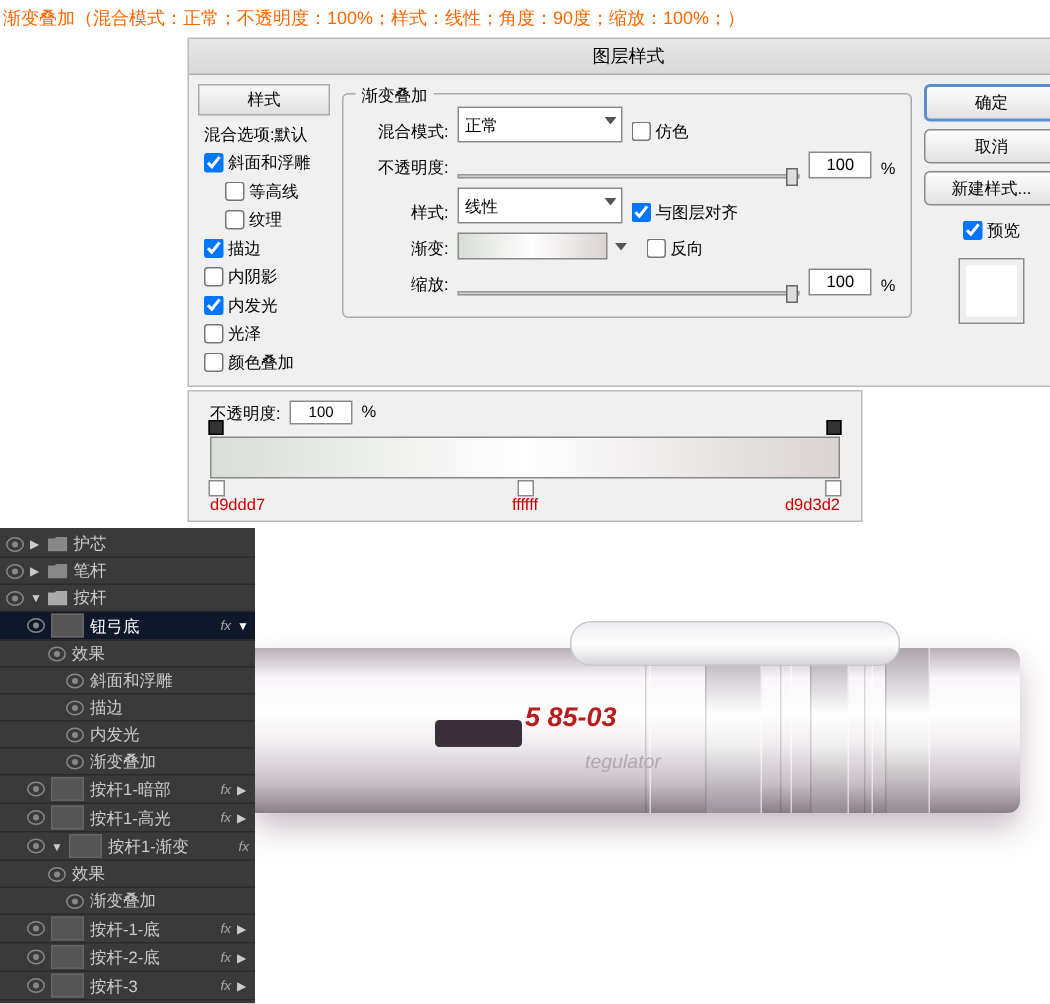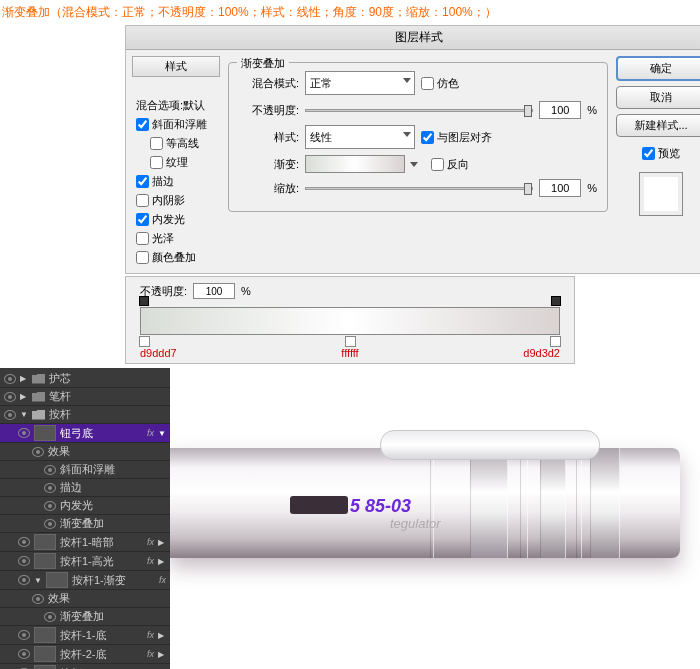--- a/index.html
+++ b/index.html
@@ -2,28 +2,28 @@
 <html><head>
 <meta charset="utf-8">
 <style>
 *{margin:0;padding:0;box-sizing:border-box;font-family:"Microsoft YaHei",SimSun,sans-serif;font-size:11px}
 body{width:700px;background:#fff}
 .annotation{color:#ff6600;padding:4px 2px;font-size:12px}
 .dialog{background:#f0f0f0;border:1px solid #bbb;width:588px;margin-left:125px}
 .dialog-title{text-align:center;padding:3px;background:linear-gradient(#e8e8e8,#d8d8d8);border-bottom:1px solid #aaa;font-size:12px}
 .dialog-body{display:flex;padding:6px}
 .styles-col{width:88px}
-.styles-header{background:linear-gradient(#f8f8f8,#e0e0e0);border:1px solid #aaa;text-align:center;padding:2px;font-size:11px;margin-bottom:19px}
+.styles-header{background:linear-gradient(#f8f8f8,#e0e0e0);border:1px solid #aaa;text-align:center;padding:2px;font-size:11px;margin-bottom:3px}
 .style-item{padding:2px 4px;display:flex;align-items:center;gap:3px;font-size:11px}
 .style-item input{margin:0}
 .middle-col{flex:1;padding:0 8px}
 .group-box{border:1px solid #aaa;border-radius:4px;padding:8px 10px;position:relative;margin-top:6px}
 .group-title{position:absolute;top:-7px;left:8px;background:#f0f0f0;padding:0 4px;font-size:11px}
 .sub-header{background:#f0f0f0;padding:0 4px;font-size:11px;margin-bottom:6px}
-.row{display:flex;align-items:center;margin-bottom:6px;gap:6px}
+.row{display:flex;align-items:flex-end;margin-bottom:6px;gap:6px}
 .row-label{width:60px;text-align:right;font-size:11px}
 .combo{border:1px solid #888;background:#fff;height:18px;display:flex;align-items:center;padding:11px 4px;font-size:11px;flex:0 0 110px;position:relative}
 .combo::after{content:"";position:absolute;right:3px;top:6px;border-left:4px solid transparent;border-right:4px solid transparent;border-top:5px solid #555}
 .num-input{border:1px solid #888;background:#fff;width:42px;height:18px;text-align:center;font-size:11px}
 .pct{font-size:11px}
 .chk{display:flex;align-items:center;gap:3px;font-size:11px}
 .grad-well{border:1px solid #888;width:100px;height:18px;background:linear-gradient(90deg,#d9ddd7,#ffffff,#d9d3d2);position:relative}
 .grad-well::after{content:"";position:absolute;right:-14px;top:6px;border-left:4px solid transparent;border-right:4px solid transparent;border-top:5px solid #555}
 .angle-dial{width:28px;height:28px;border:1px solid #888;border-radius:50%;background:#fff;position:relative;display:inline-block}
 .angle-dial::after{content:"";position:absolute;left:50%;bottom:50%;width:1px;height:11px;background:#000}
@@ -38,37 +38,37 @@
 .ge-top{display:flex;align-items:center;gap:6px;font-size:10px;margin-bottom:4px}
 .ge-num{border:1px solid #888;background:#fff;width:42px;height:16px;text-align:center;font-size:10px}
 .grad-strip{height:28px;border:1px solid #888;background:linear-gradient(90deg,#d9ddd7,#ffffff 50%,#d9d3d2);position:relative;margin:8px 0 2px}
 .stop-top{position:absolute;top:-12px;width:10px;height:10px;background:#333;border:1px solid #000}
 .stop-bot{position:absolute;bottom:-13px;width:11px;height:11px;background:#fff;border:1px solid #888}
 .stop-labels{display:flex;justify-content:space-between;margin-top:12px}
 .stop-label{color:#cc0000;font-size:11px}
 .lower{display:flex;margin-top:4px}
 .layers-panel{width:170px;background:#3a3a3a;color:#ccc;padding:2px 0}
 .layer-row{display:flex;align-items:center;padding:1px 4px;gap:4px;font-size:10px;border-bottom:1px solid #2a2a2a;min-height:17px}
-.layer-row.sel{background:#4c1d95;color:#fff}
+.layer-row.sel{background:#0f172a;color:#fff}
 .eye{width:12px;height:10px;border:1px solid #888;border-radius:50%;position:relative;flex-shrink:0}
 .eye::after{content:"";position:absolute;left:3px;top:2px;width:4px;height:4px;background:#888;border-radius:50%}
 .arrow{font-size:8px;width:8px;flex-shrink:0}
 .folder{width:13px;height:10px;background:#888;flex-shrink:0;clip-path:polygon(0 15%,35% 15%,45% 0,100% 0,100% 100%,0 100%)}
 .folder.open{background:#aaa}
 .thumb{width:22px;height:16px;border:1px solid #666;background:#555;flex-shrink:0}
 .fx{font-style:italic;color:#aaa;margin-left:auto;font-size:9px}
 .indent1{padding-left:18px}
 .indent2{padding-left:32px}
 .indent3{padding-left:44px}
 .preview-area{flex:1;background:#fff;position:relative;overflow:hidden}
 .pen-body{position:absolute;left:0;top:80px;right:20px;height:110px;background:linear-gradient(180deg,#b8b0b8 0%,#f8f5f8 18%,#ffffff 40%,#f0ecef 58%,#c8c0c5 82%,#8a7e88 100%);border-radius:0 8px 8px 0;box-shadow:0 10px 20px rgba(100,70,90,.35)}
 .pen-seg{position:absolute;top:0;bottom:0;border-left:1px solid rgba(0,0,0,.15);border-right:1px solid rgba(255,255,255,.6)}
 .clip{position:absolute;left:210px;top:62px;width:220px;height:30px;background:linear-gradient(180deg,#ececef,#fff 50%,#d8d8dd);border:1px solid #c8c8cc;border-radius:14px}
 .slot{position:absolute;width:58px;height:18px;background:#3a2e38;border-radius:3px;top:128px}
-.pen-text{position:absolute;left:180px;top:128px;color:#6d28d9;font-style:italic;font-size:18px;font-weight:bold}
+.pen-text{position:absolute;left:180px;top:116px;color:#b91c1c;font-style:italic;font-size:18px;font-weight:bold}
 .pen-text2{position:absolute;left:220px;top:148px;color:#b0a8af;font-style:italic;font-size:13px}
 </style>
 </head>
 <body>
 
 <div class="annotation">渐变叠加（混合模式：正常；不透明度：100%；样式：线性；角度：90度；缩放：100%；）</div>
 
 <div class="dialog">
   <div class="dialog-title">图层样式</div>
   <div class="dialog-body">

